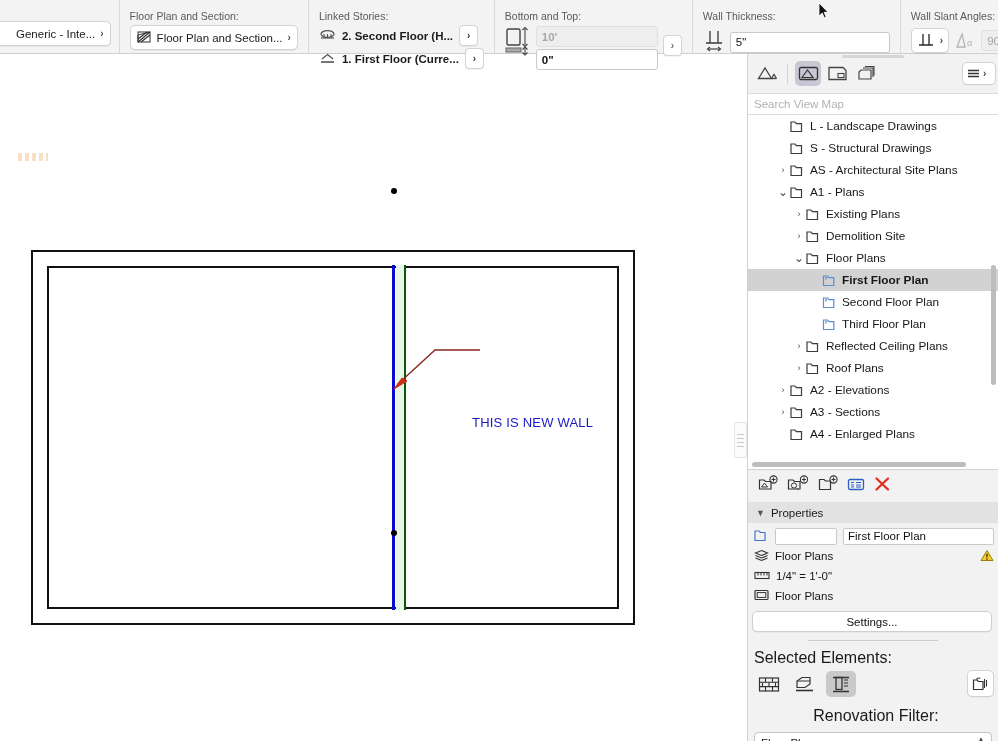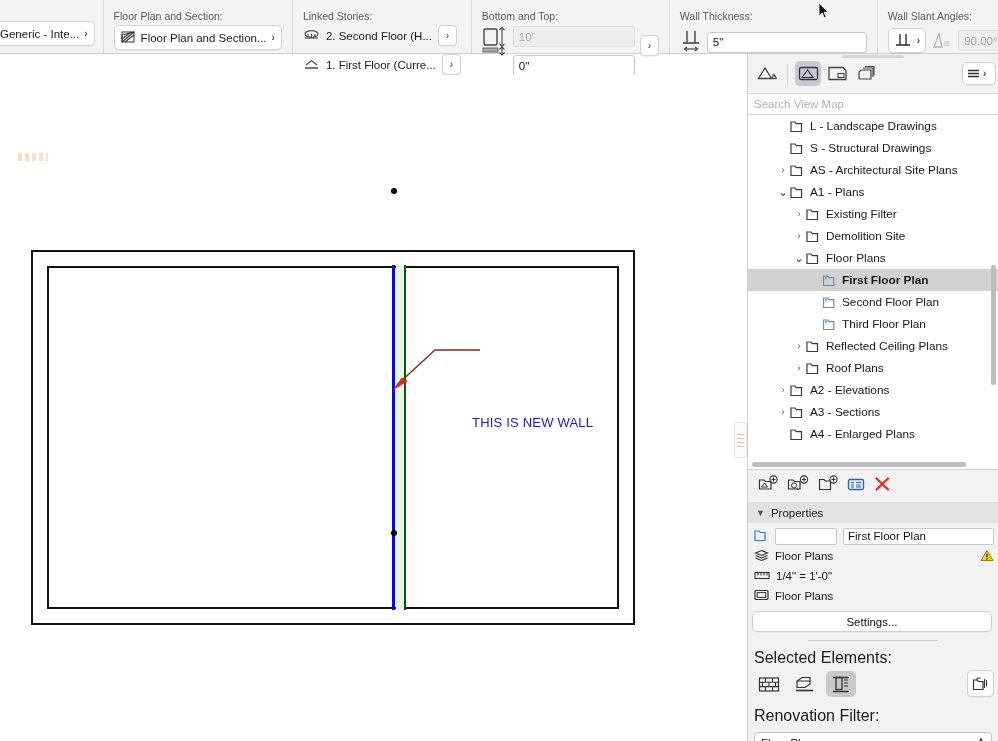--- a/index.html
+++ b/index.html
@@ -45,21 +45,21 @@
     background: #fff; display: flex; align-items: center; justify-content: center;
     font-size: 10px; color: #333; box-shadow: 0 0.5px 0.5px rgba(0,0,0,.10);
   }
   .txtfield {
     background: #ffffff; border: 1px solid #c9c9c9; border-radius: 3px;
     height: 21px; font-size: 11.5px; color: #111;
     display: flex; align-items: center; padding: 0 5px;
   }
   .txtfield.dis { background: #eeeeee; border-color: #e0e0e0; color: #a8a8a8; }
   .mini-ico { display: inline-flex; align-items: center; justify-content: center; }
-  .stack2 { display: flex; flex-direction: column; gap: 8px; }
+  .stack2 { display: flex; flex-direction: column; gap: 2px; font-weight: bold; }
   .lk-row { display: flex; align-items: center; gap: 6px; height: 21px; }
   .lk-txt { font-size: 11.5px; color: #1b1b1b; white-space: nowrap; }
 
   
   .tabstrip {
     position: absolute; left: 0; top: 54px; width: 748px; height: 21px;
     background: #e9e9e9; border-bottom: 1px solid #c6c6c6;
     display: flex; align-items: center;
   }
   .tab {
@@ -231,21 +231,21 @@
 </style>
 </head>
 <body>
 
 <div id="app">
 
   <div class="toolbar">
 
     <div class="tb-group" style="justify-content:center;padding-left:0;padding-right:8px;">
       <div class="tb-row" style="margin-top:14px;">
-        <div class="pill" style="border-left:none;border-top-left-radius:0;border-bottom-left-radius:0;padding-left:0;">
+        <div class="pill" style="border-left:none;border-top-left-radius:0;border-bottom-left-radius:0;padding-left:16px;">
           <span>Generic - Inte...</span>
           <span class="chev">›</span>
         </div>
       </div>
     </div>
 
     <div class="tb-group">
       <div class="tb-label">Floor Plan and Section:</div>
       <div class="tb-row">
         <div class="pill">
@@ -467,21 +467,21 @@
             </span>
             <span class="tlabel">A1 - Plans</span>
           </div>
           <div class="trow" style="padding-left: 44px;">
             <span class="tw">›</span>
             <span style="display: inline-flex; align-items: center;">
               <svg width="15" height="13" viewBox="0 0 15 13">
                 <path d="M1 11.5 L1 2 L5 2 L6.4 3.6 L11.5 3.6 L11.5 11.5 Z" fill="none" stroke="#3a3a3a" stroke-width="1.2"></path>
               </svg>
             </span>
-            <span class="tlabel">Existing Filter</span>
+            <span class="tlabel">Existing Plans</span>
           </div>
           <div class="trow" style="padding-left: 44px;">
             <span class="tw">›</span>
             <span style="display: inline-flex; align-items: center;">
               <svg width="15" height="13" viewBox="0 0 15 13">
                 <path d="M1 11.5 L1 2 L5 2 L6.4 3.6 L11.5 3.6 L11.5 11.5 Z" fill="none" stroke="#3a3a3a" stroke-width="1.2"></path>
               </svg>
             </span>
             <span class="tlabel">Demolition Site</span>
           </div>
@@ -697,21 +697,21 @@
       </span>
       <span class="right-ico">
         <svg width="18" height="16" viewBox="0 0 18 16">
             <path d="M1.5 13.5 L1.5 4 L5 4 L6.3 5.5 L11 5.5 L11 13.5 Z" fill="none" stroke="#333" stroke-width="1.2"></path>
             <path d="M12.5 12 L12.5 3 M14.5 10.5 L14.5 4" stroke="#333" stroke-width="1.1"></path>
             <path d="M5 4 L5 2.2 L8.4 2.2" fill="none" stroke="#333" stroke-width="1"></path>
           </svg>
       </span>
     </div>
 
-    <div class="sec-label" style="margin-top:10px;">Renovation Filter:</div>
+    <div class="sec-label" style="margin-top:10px;text-align:center;">Renovation Filter:</div>
 
     <div class="combo">
       <span>Floor Plans</span>
       <span class="arrows">
           <span>▲</span>
           <span>▼</span>
         </span>
     </div>
   </div>
 </div>

